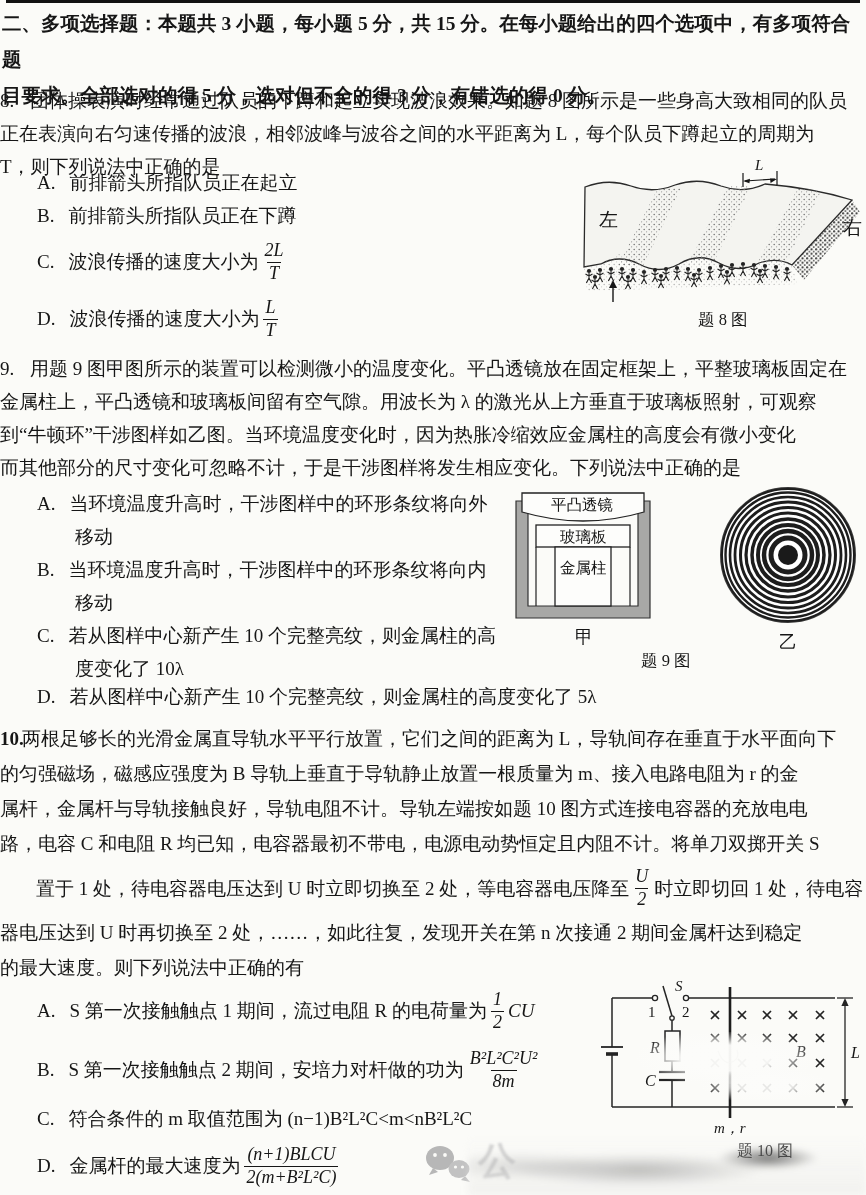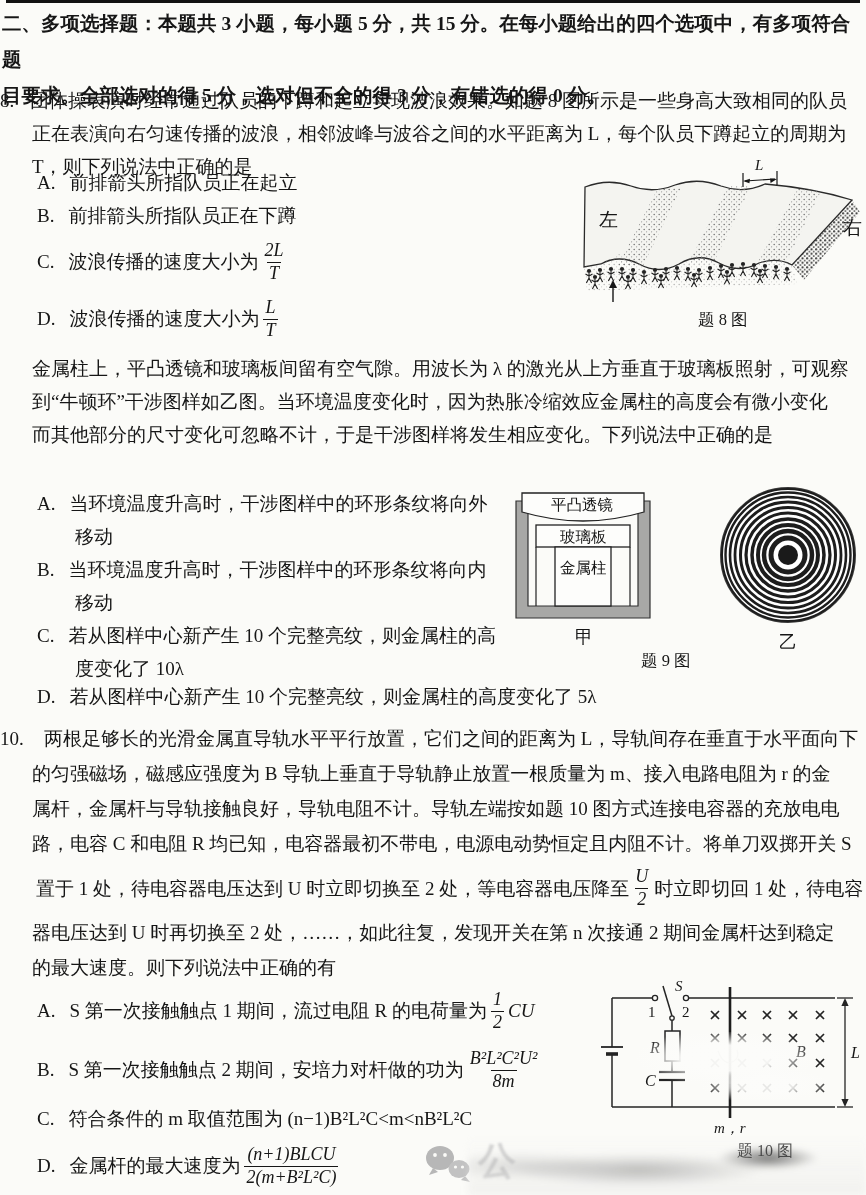--- a/index.html
+++ b/index.html
@@ -2,22 +2,22 @@
 <html><head>
 <meta charset="utf-8">
 <style>
   html,body{margin:0;padding:0;background:#e8e8e6;}
   .page{position:relative;width:866px;height:1195px;background:#fbfbf8;color:#161616;
         font-family:"Liberation Serif","DejaVu Serif",serif;font-size:19px;overflow:hidden;}
   .topline{position:absolute;left:6px;top:0;width:854px;height:3px;background:#121212;}
   .hdr{position:absolute;left:2px;top:6px;width:862px;font-weight:bold;font-size:19.5px;line-height:36px;}
   .qtext{position:absolute;left:0;width:866px;line-height:33px;}
   .qtext .qnum{display:inline-block;width:30px;}
-  .qtext .qnum.w10{width:44px;}
-  .qtext .cont{padding-left:32px;}
+  .qtext .qnum.w10{width:22px;font-weight:bold;}
+  .qtext .cont{}
   .q10t{line-height:35px;}
   .q10t .cont{}
   .lnflex{display:flex;align-items:center;height:54px;padding-left:36px;}
   .opt{position:absolute;left:37px;display:flex;align-items:center;}
   .olabel{margin-right:14px;flex:none;}
   .opt2{position:absolute;left:37px;line-height:33px;}
   .opt2 .l1 .olabel{display:inline-block;margin-right:14px;}
   .opt2 .l2{padding-left:38px;}
   .frac{display:inline-flex;flex-direction:column;align-items:center;font-style:italic;
         line-height:1.18;font-size:18px;margin:16px 4px;vertical-align:middle;flex:none;}
@@ -149,20 +149,21 @@
     <g>
       <line x1="50" y1="144" x2="50" y2="126" stroke="#161616" stroke-width="1.4"></line>
       <path d="M50,122 l-4,8 l8,0 Z" fill="#161616"></path>
     </g>
     <text x="36" y="68" font-size="19">左</text>
     <text x="280" y="76" font-size="19">右</text>
     <text x="135" y="167" font-size="16.5">题 8 图</text>
   </svg>
 
   <div class="qtext" style="top:352px">
+    <div><span class="qnum">9.</span><span>用题 9 图甲图所示的装置可以检测微小的温度变化。平凸透镜放在固定框架上，平整玻璃板固定在</span></div>
     <div class="cont">金属柱上，平凸透镜和玻璃板间留有空气隙。用波长为 λ 的激光从上方垂直于玻璃板照射，可观察</div>
     <div class="cont">到“牛顿环”干涉图样如乙图。当环境温度变化时，因为热胀冷缩效应金属柱的高度会有微小变化</div>
     <div class="cont">而其他部分的尺寸变化可忽略不计，于是干涉图样将发生相应变化。下列说法中正确的是</div>
   </div>
 
   <div class="opt2" style="top:487px">
     <div class="l1"><span class="olabel">A.</span><span>当环境温度升高时，干涉图样中的环形条纹将向外</span></div>
     <div class="l2">移动</div>
   </div>
   <div class="opt2" style="top:553px">

